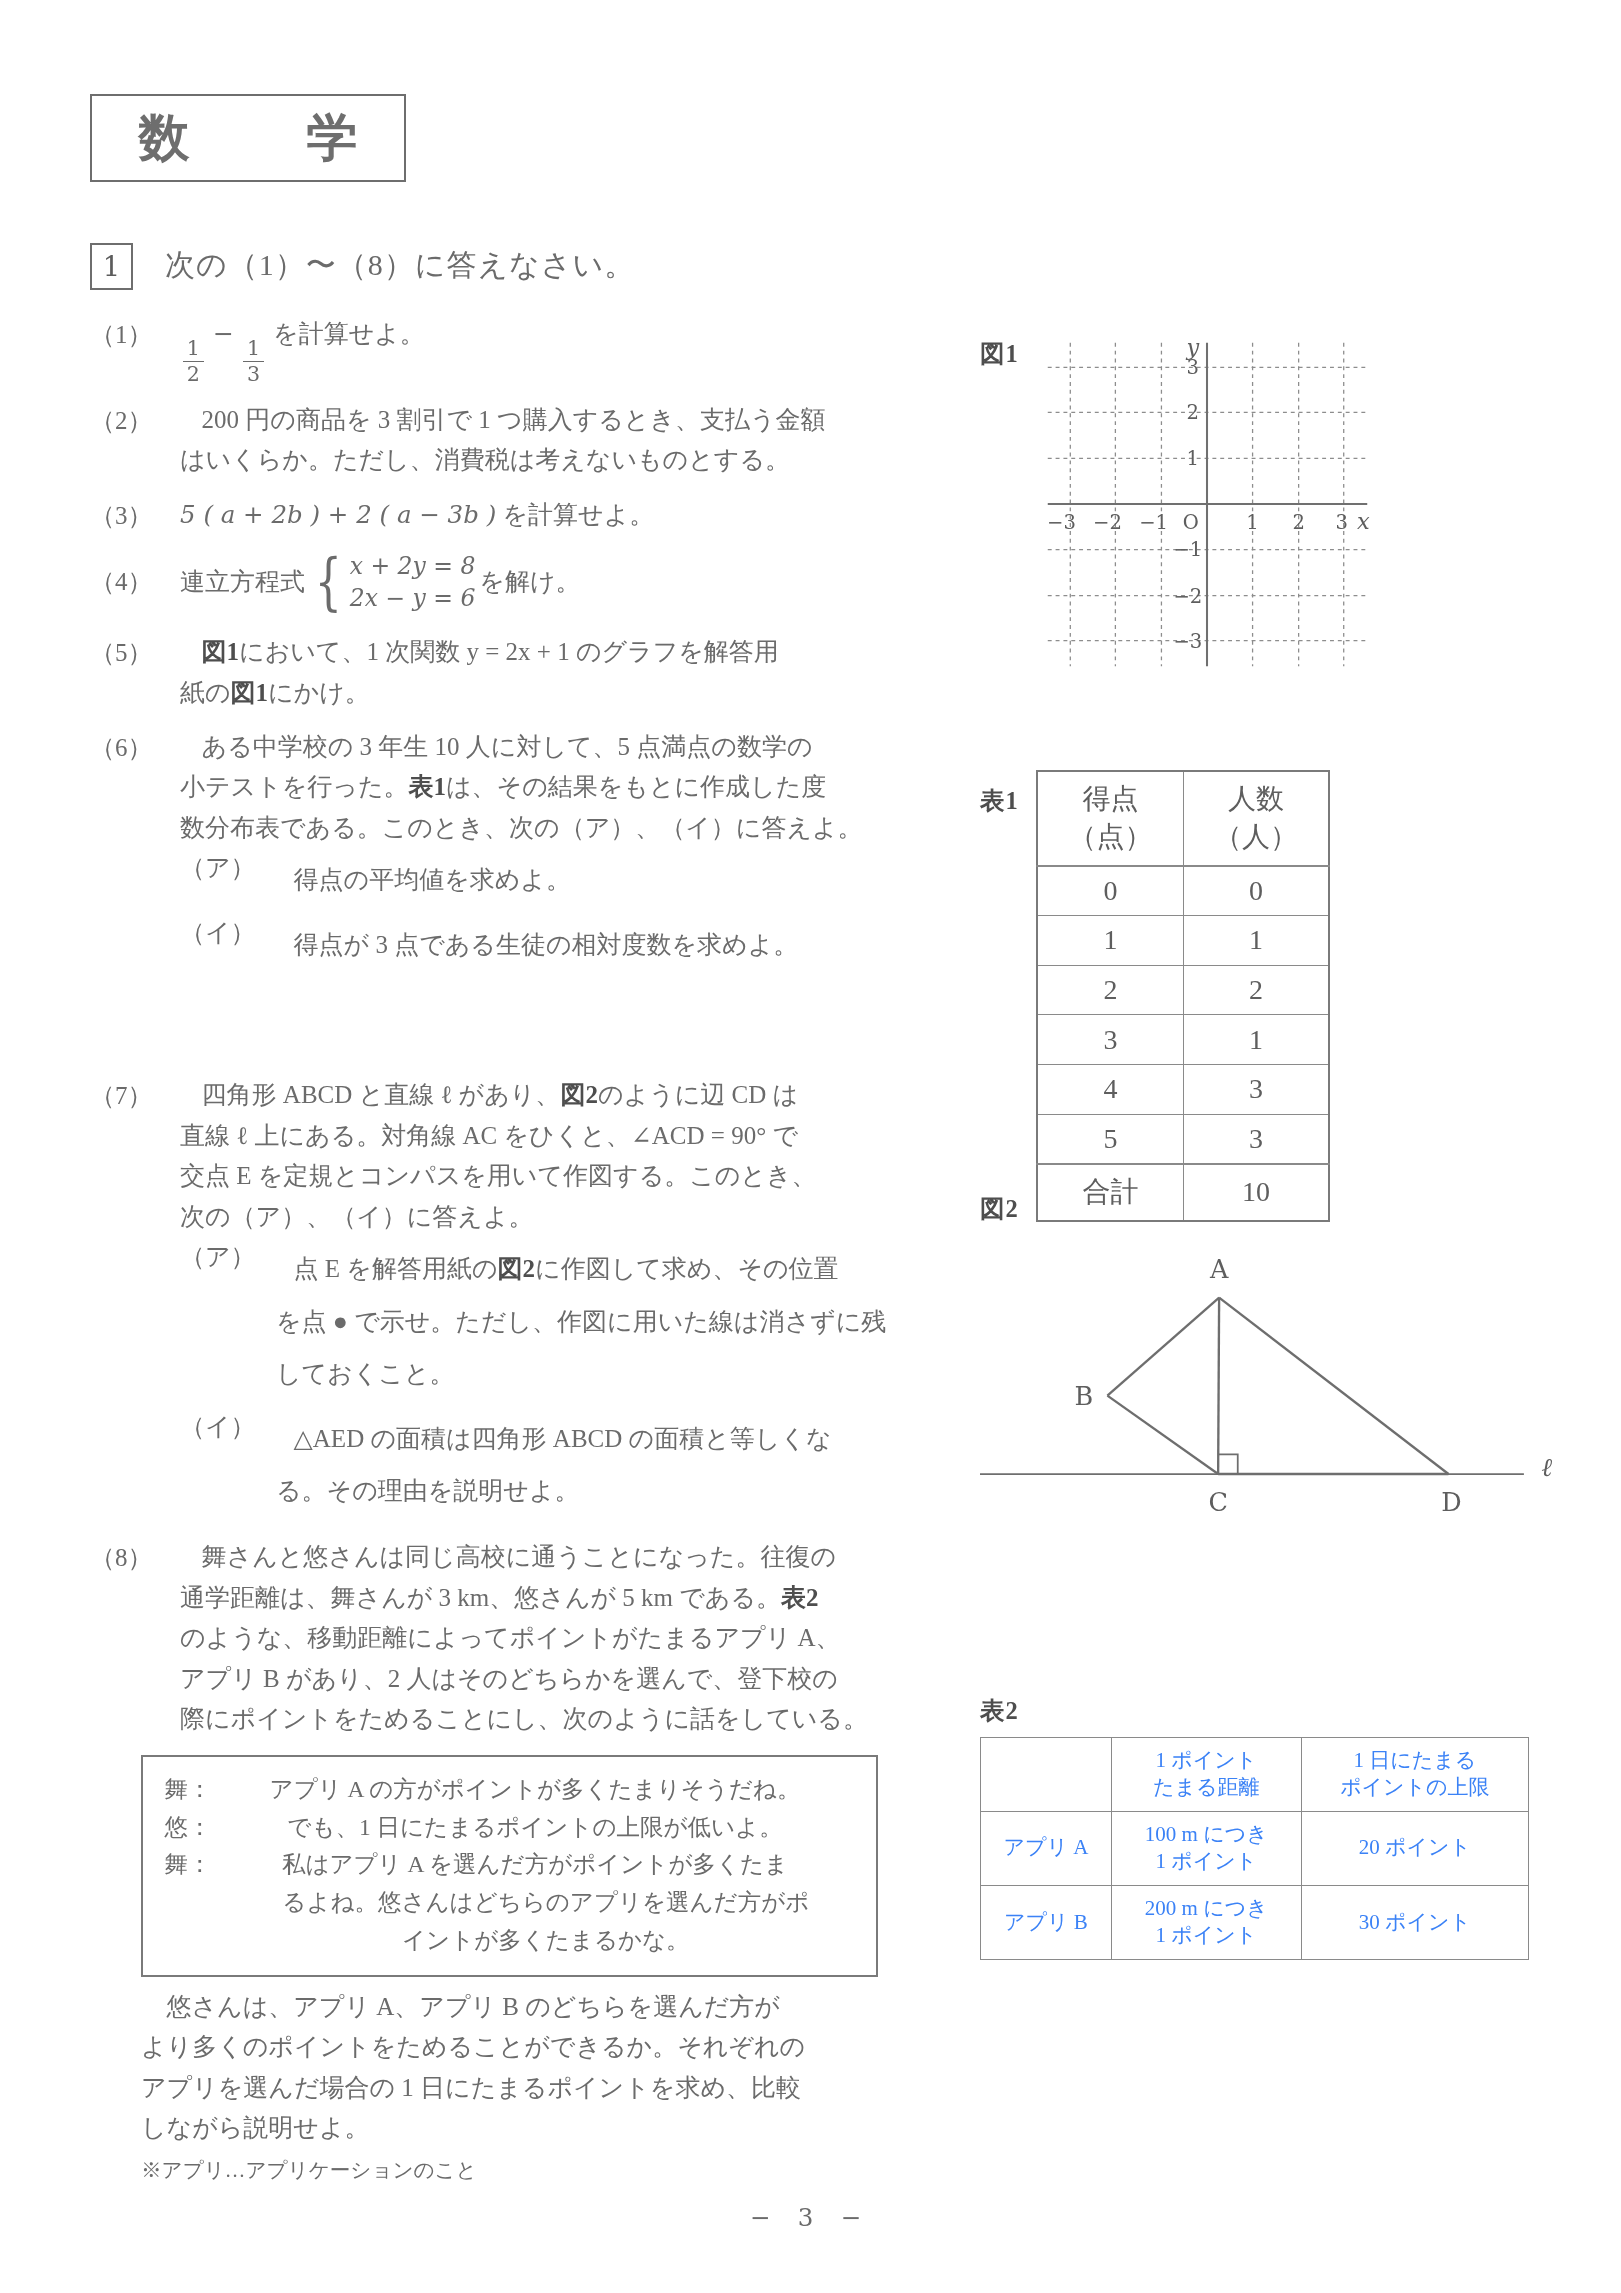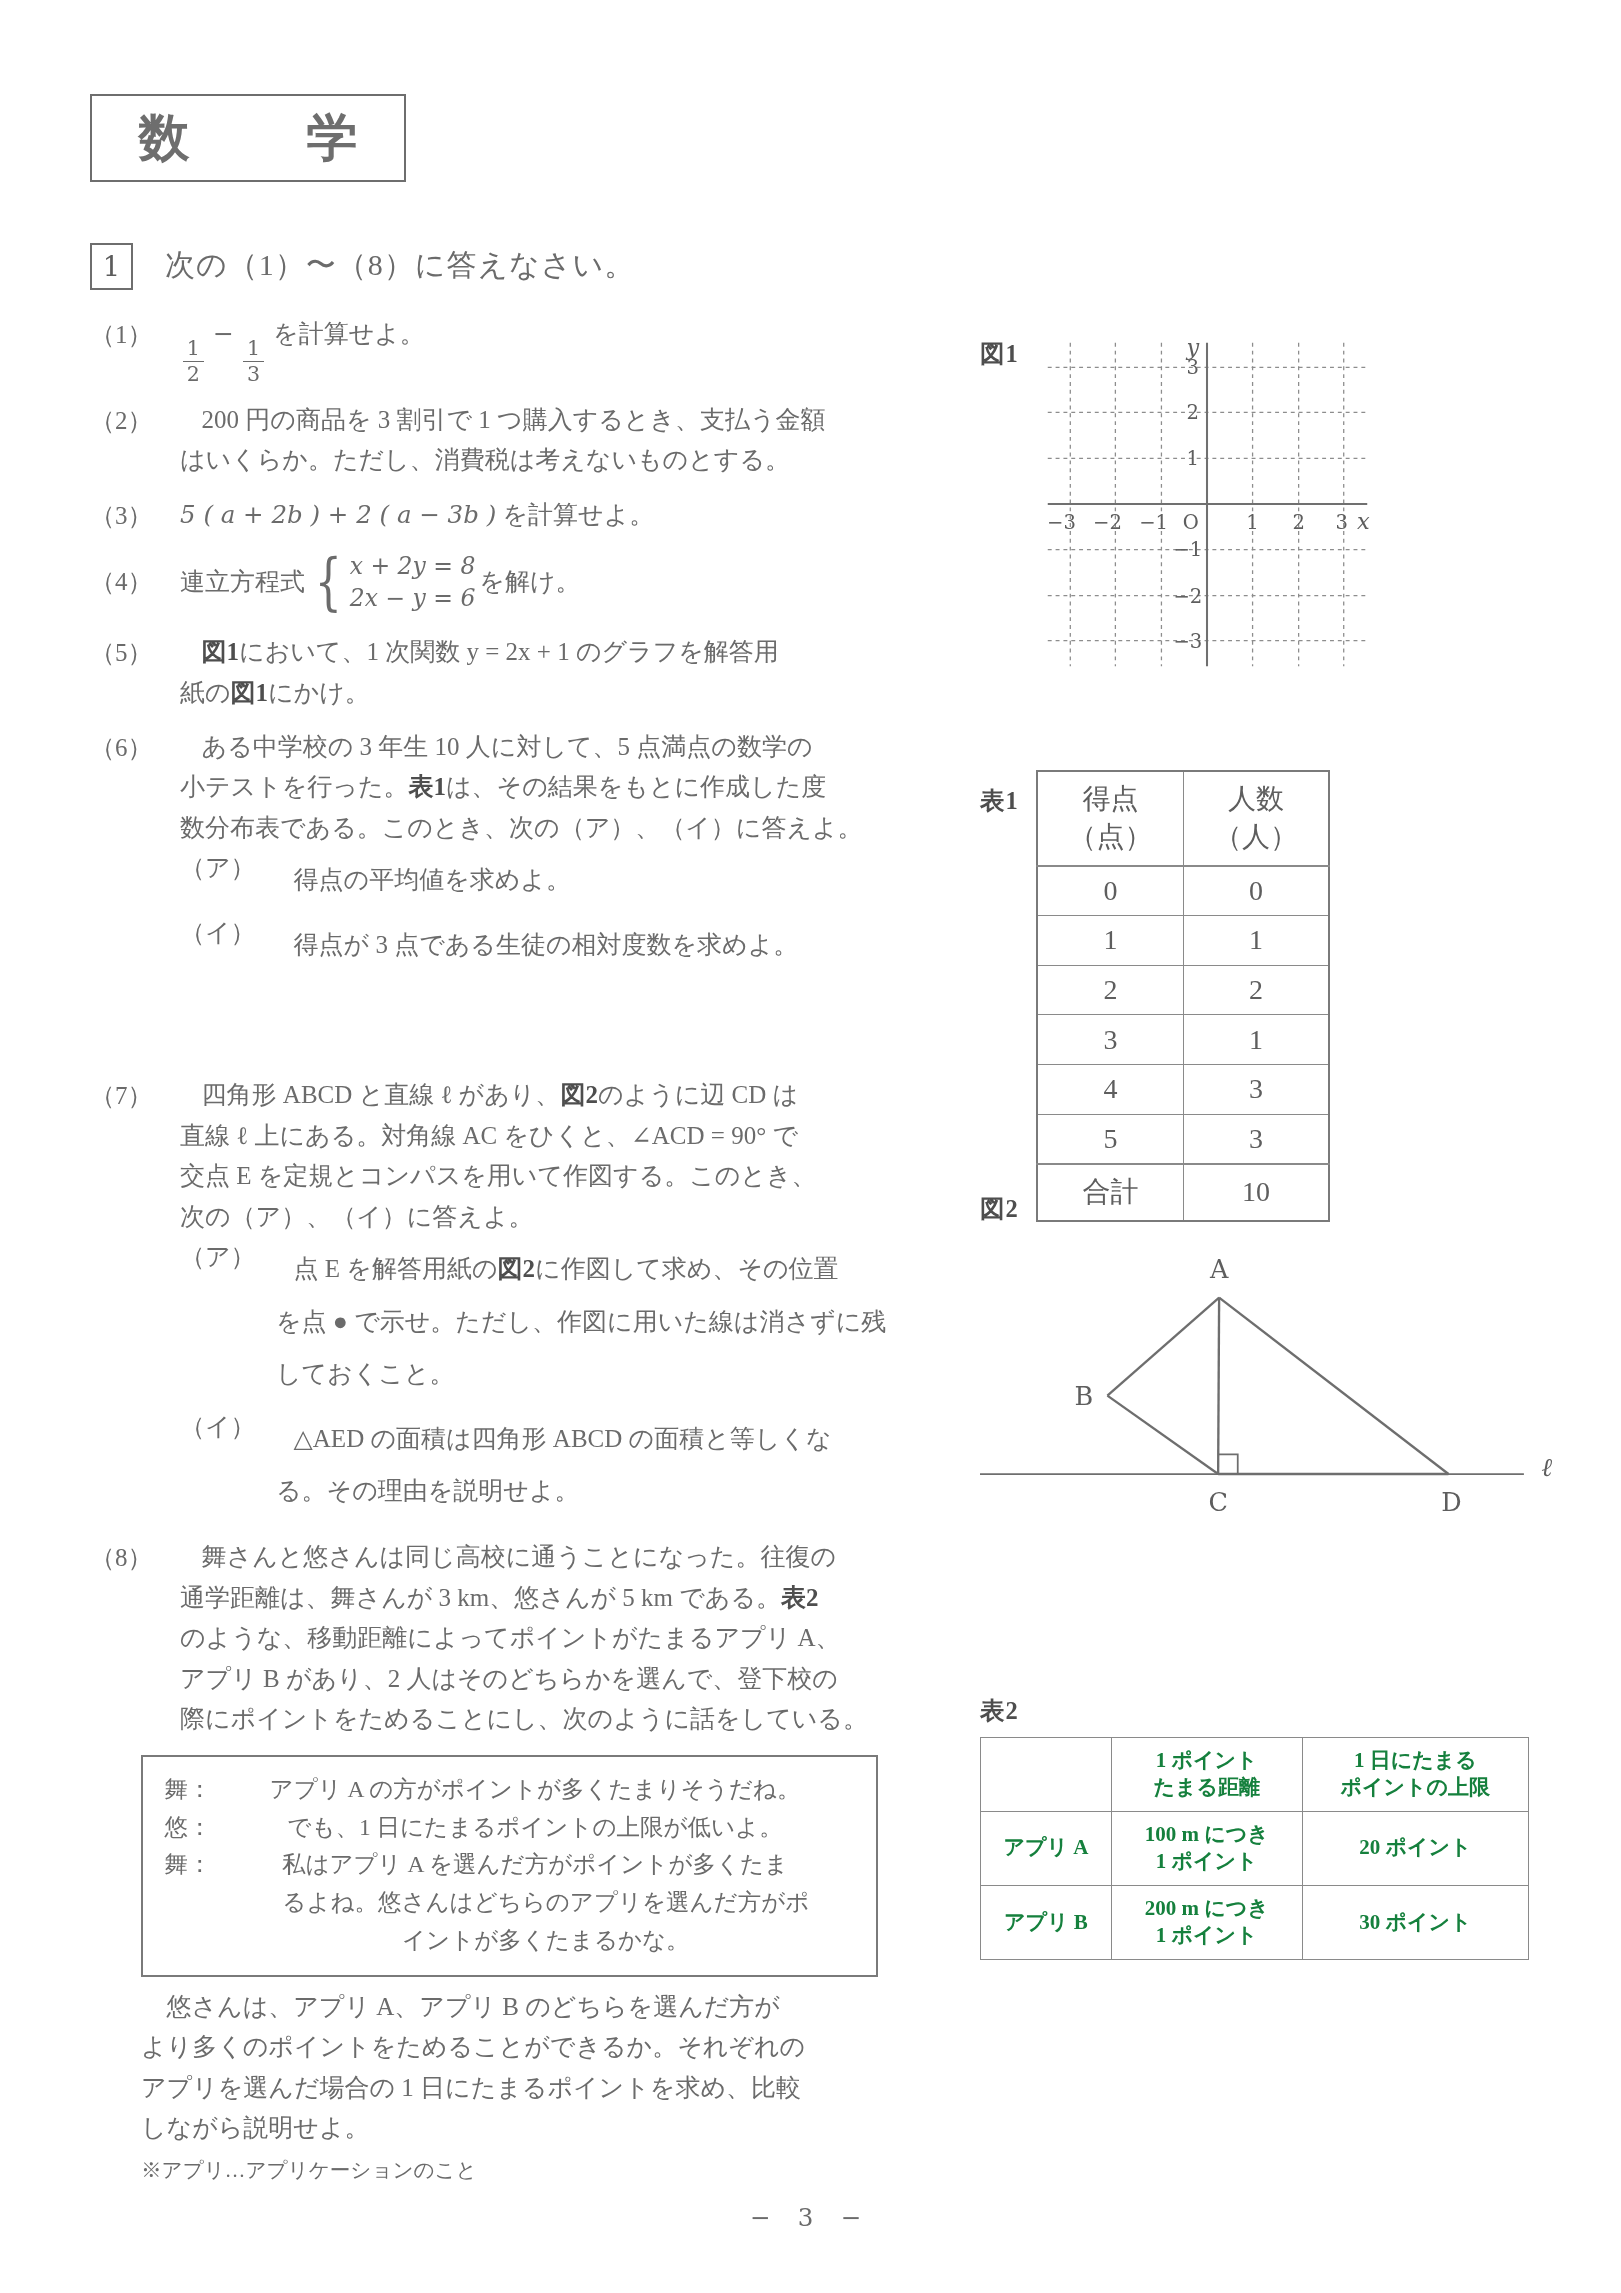--- a/index.html
+++ b/index.html
@@ -235,25 +235,25 @@
   .fig2-label { margin-bottom: 5.9px; }
 
   
   .tbl2-wrap { position: absolute; left: 0px; top: 1694px; }
   .tbl2-label { margin-bottom: 9.8px; }
   table.tbl2 { border: 1.6px solid #7a7a7a; width: 549px; }
   table.tbl2 th, table.tbl2 td {
     border: 1.4px solid #8a8a8a;
     text-align: center;
     font-size: 21px;
-    font-weight: 700;
+    font-weight: 400;
     padding: 8.8px 5.9px;
     line-height: 1.32;
     font-family: "Liberation Serif", serif;
-    color: #15803d;
+    color: #3b82f6;
   }
   table.tbl2 td.app-name { width: 118px; white-space: nowrap; }
 
   
   .page-number {
     position: absolute;
     left: 0; right: 0;
     top: 2203px;
     text-align: center;
     font-size: 24.5px;

